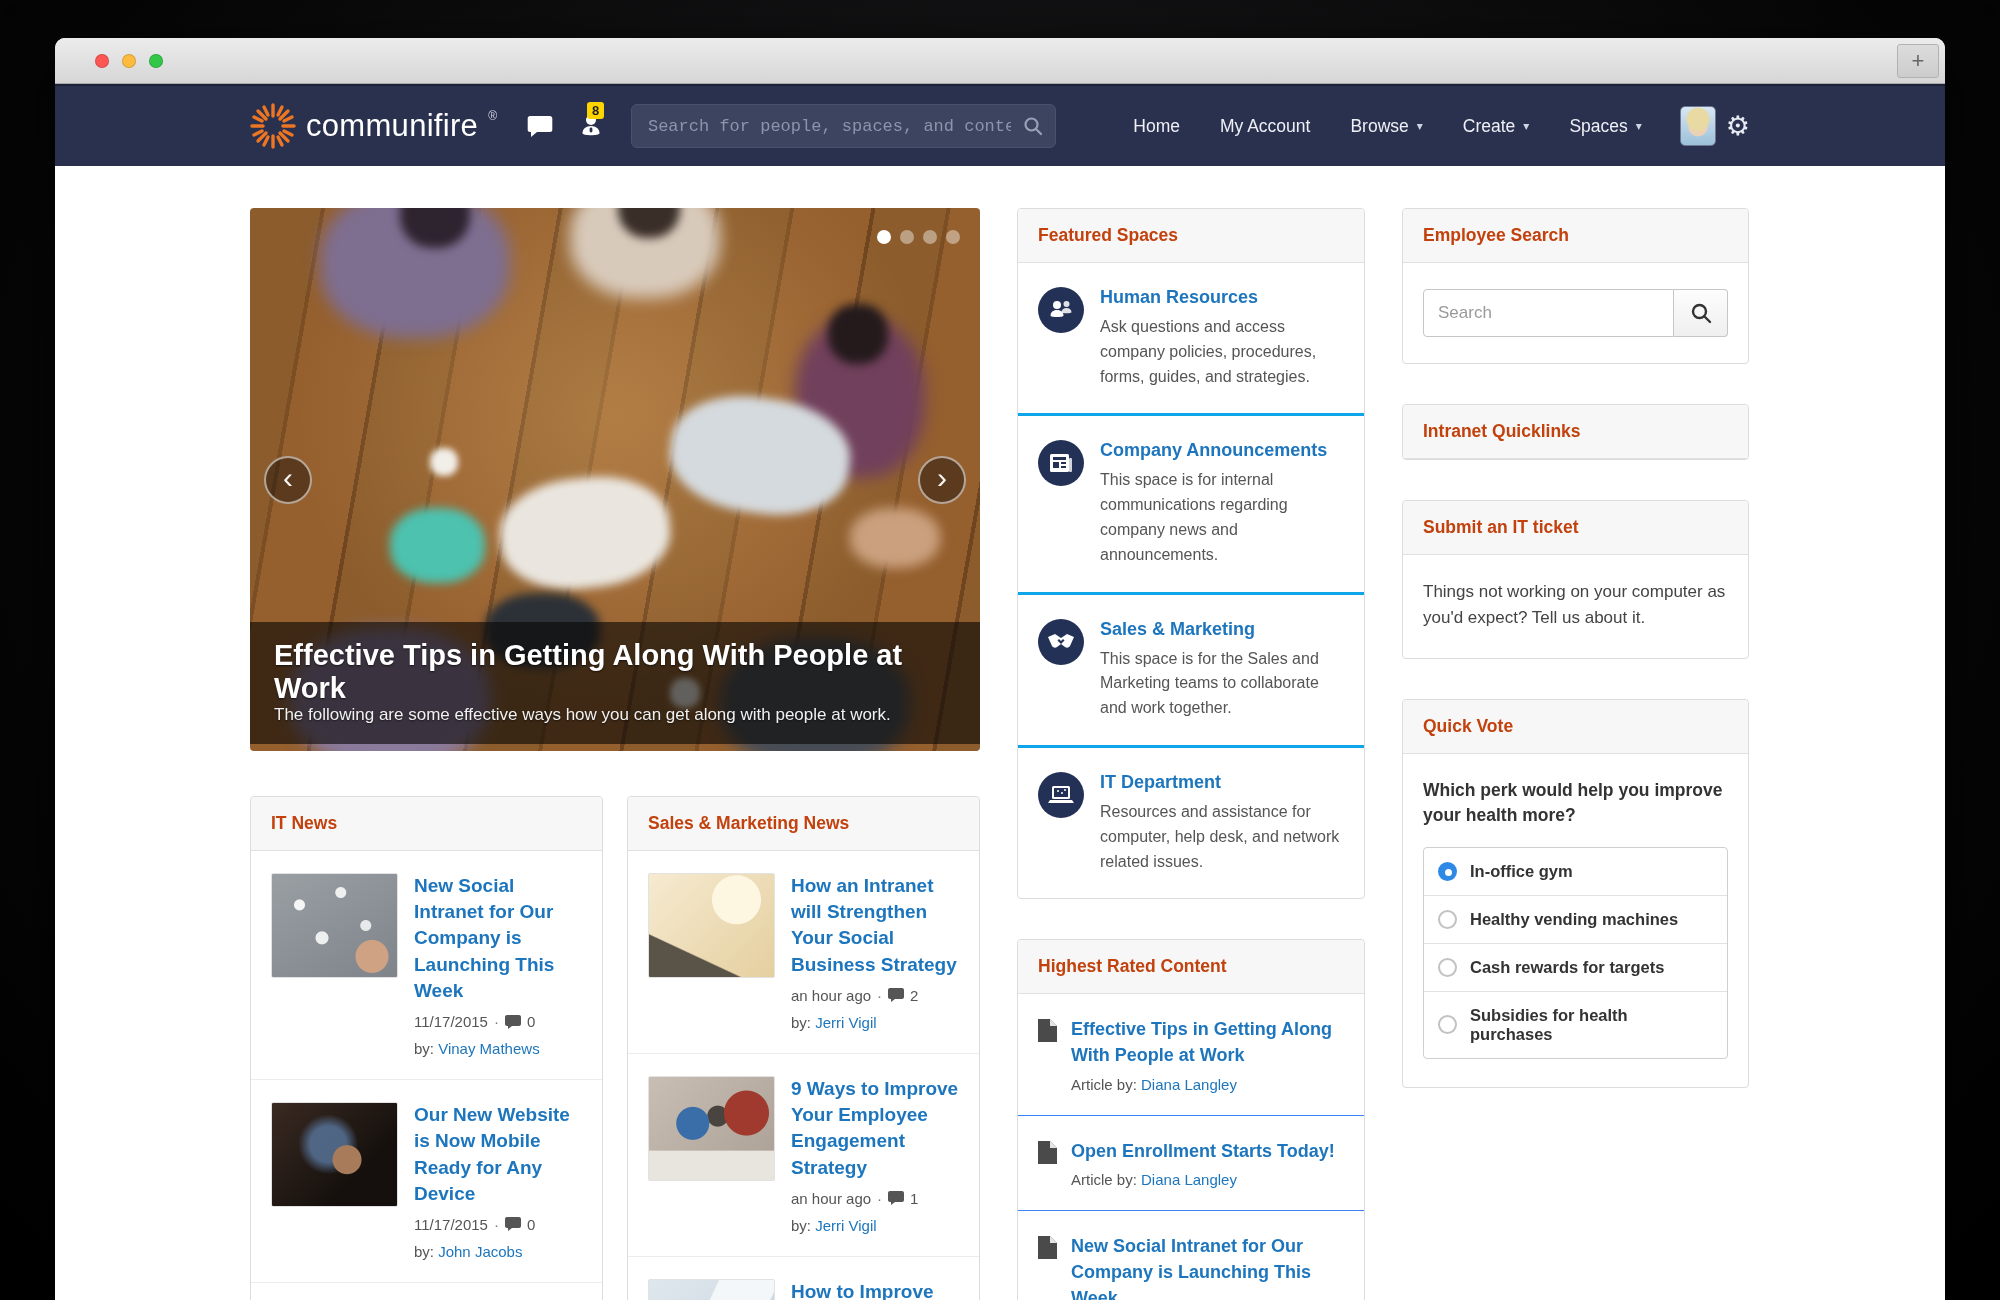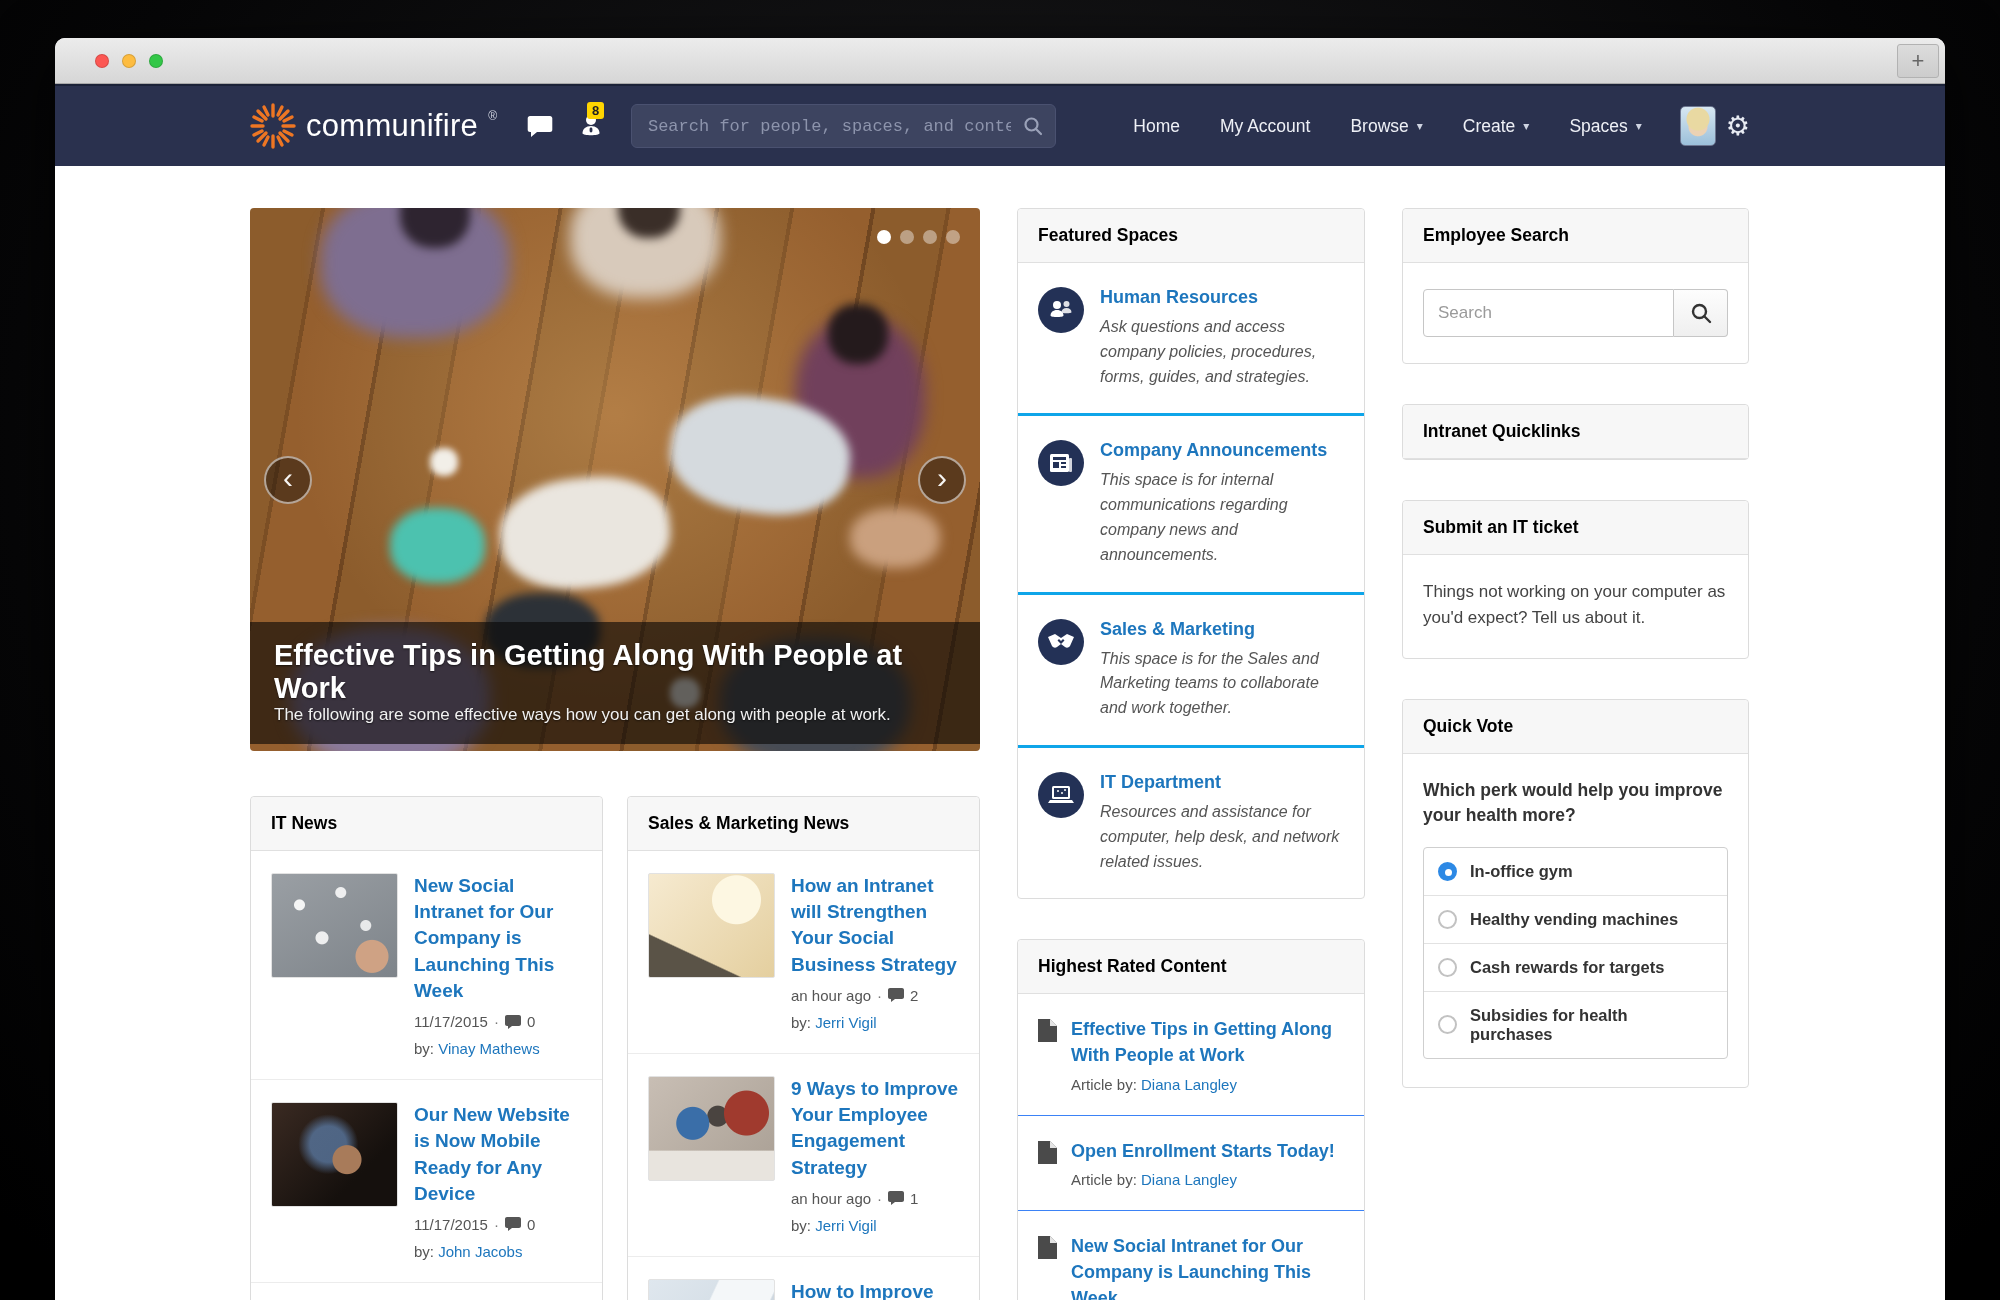--- a/index.html
+++ b/index.html
@@ -108,21 +108,21 @@
     position:absolute; top:50%; margin-top:-24px; width:48px; height:48px; border-radius:50%;
     background:rgba(20,14,8,.45); color:rgba(255,255,255,.95); font-size:30px;
     display:flex; align-items:center; justify-content:center; cursor:pointer;
     border:2px solid rgba(255,255,255,.55); line-height:1; padding-bottom:4px;
   }
   .arrow-left { left:14px; } .arrow-right { right:14px; }
   
   .panel { border:1px solid #dcdcdc; border-radius:4px; background:#fff; margin-bottom:40px; }
   .panel-head {
     background:#f7f7f7; border-bottom:1px solid #e0e0e0; border-radius:4px 4px 0 0;
-    padding:16px 20px; font-size:17.5px; font-weight:bold; color:#000000;
+    padding:16px 20px; font-size:17.5px; font-weight:bold; color:#c2410c;
   }
   
   .news-row { display:flex; gap:24px; margin-top:45px; }
   .news-row .panel { flex:1; margin-bottom:0; }
   .news-item { display:flex; gap:16px; padding:22px 20px; border-top:1px solid #ececec; }
   .news-item:first-of-type { border-top:none; }
   .thumb { width:127px; height:105px; flex:none; border-radius:2px; border:1px solid #e2e2e2; }
   .thumb-network-chalkboard { background:
     radial-gradient(circle at 22% 30%, rgba(255,255,255,.9) 5px, transparent 6px),
     radial-gradient(circle at 55% 18%, rgba(255,255,255,.85) 5px, transparent 6px),
@@ -159,21 +159,21 @@
   .space-badge {
     width:46px; height:46px; border-radius:50%; background:var(--space-navy);
     flex:none; display:flex; align-items:center; justify-content:center;
   }
   .space-badge svg { display:none; }
   .space-badge.people-icon    .svg-people   { display:block; }
   .space-badge.newspaper-icon .svg-newspaper{ display:block; }
   .space-badge.handshake-icon .svg-handshake{ display:block; }
   .space-badge.laptop-icon    .svg-laptop  { display:block; }
   .space-name { color:var(--link); font-size:18px; font-weight:bold; text-decoration:none; cursor:pointer; display:block; }
-  .space-desc { color:#555; font-size:16px; line-height:1.55; margin-top:7px;font-style:italic; }
+  .space-desc { color:#555; font-size:16px; line-height:1.55; margin-top:7px; }
   
   .hrc-item { display:flex; gap:14px; padding:22px 20px; border-top:1px solid #3b82f6; }
   .hrc-item:first-of-type { border-top:none; }
   .hrc-title { color:var(--link); font-size:18px; font-weight:bold; line-height:1.45; text-decoration:none; cursor:pointer; display:block; }
   .hrc-by { margin-top:7px; font-size:15px; color:#555; }
   .hrc-by a { color:var(--link); text-decoration:none; cursor:pointer; }
   
   .es-body { padding:26px 20px; display:flex; }
   .es-body input {
     flex:1; height:48px; border:1px solid #c6c6c6; border-radius:4px 0 0 4px;

